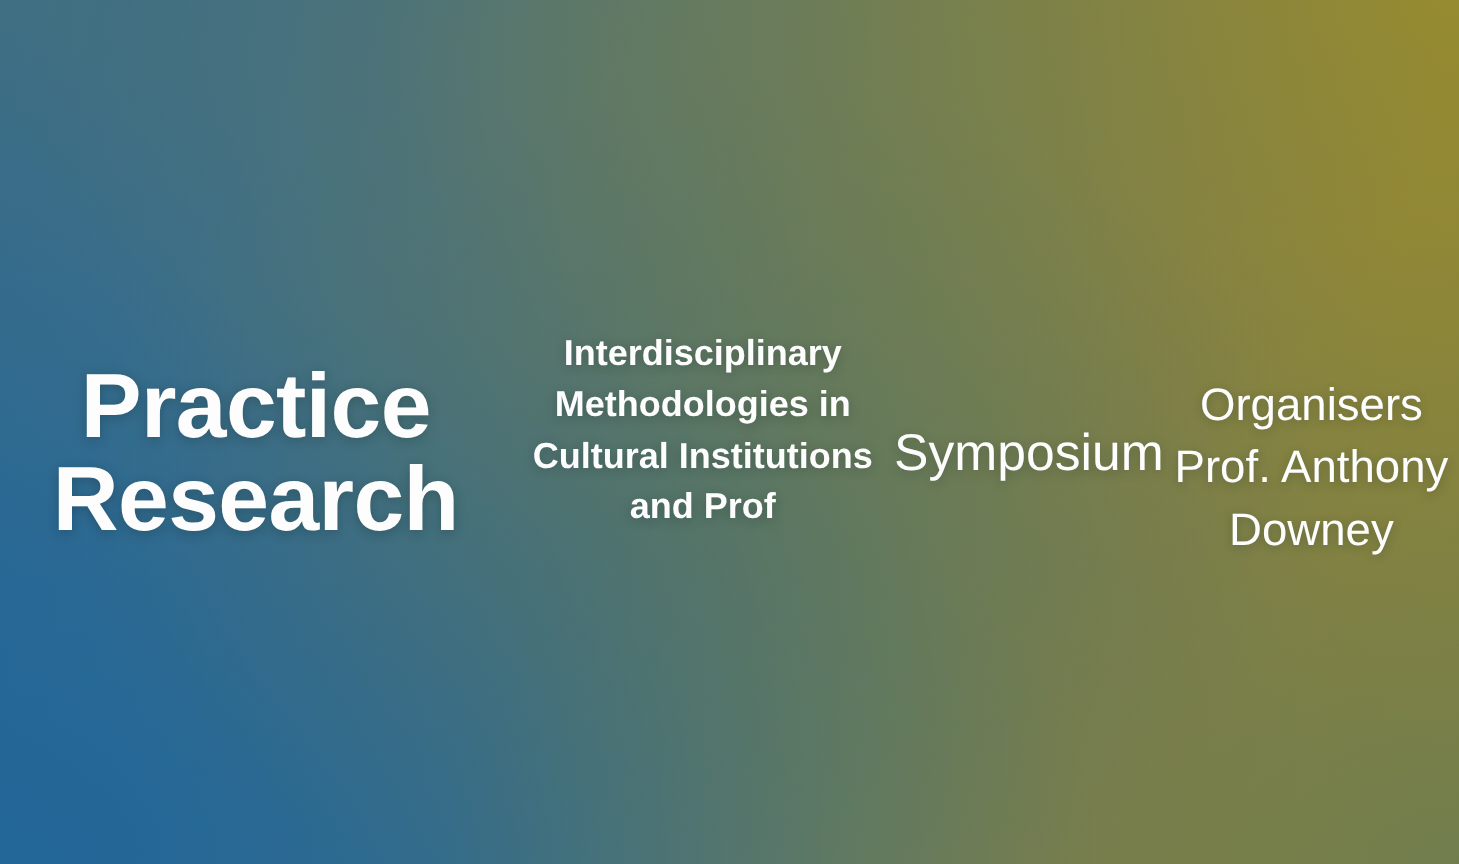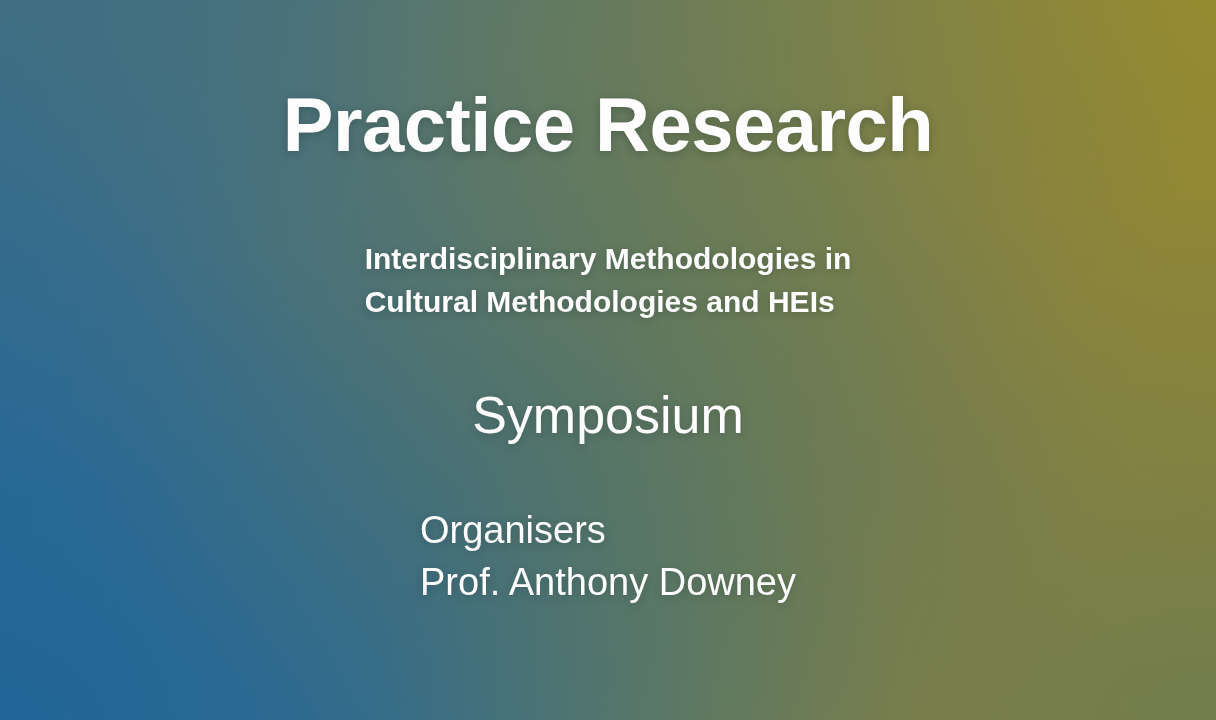--- a/index.html
+++ b/index.html
@@ -45,23 +45,23 @@
     background: radial-gradient(60% 70% at 47% 58%, rgba(84,112,95,0.45) 0%, rgba(84,112,95,0.0) 72%);
   }
 
   .content {
     position: relative;
     z-index: 2;
     width: 100%;
     height: 100%;
     box-sizing: border-box;
     display: flex;
-    flex-direction: column;
+    flex-direction: row;
     align-items: center;
-    text-align: left;
+    text-align: center;
     padding: 0;
   }
 
   .title {
     font-size: 76px;
     font-weight: bold;
     letter-spacing: -0.5px;
     line-height: 1.02;
     margin-top: 86px;
     text-shadow: 0 2px 10px rgba(20,40,40,0.30);
@@ -70,21 +70,21 @@
   .subtitle {
     font-size: 30px;
     font-weight: bold;
     line-height: 1.42;
     margin-top: 24px;
     max-width: 980px;
     text-shadow: 0 2px 9px rgba(20,40,40,0.28);
   }
 
   .event-type {
-    font-size: 52px;
+    font-size: 43px;
     font-weight: normal;
     line-height: 1.1;
     margin-top: 38px;
     text-shadow: 0 2px 9px rgba(20,40,40,0.26);
   }
 
   .organisers {
     margin-top: 60px;
     font-size: 38px;
     font-weight: normal;
@@ -105,21 +105,21 @@
   <div class="mesh mesh-d"></div>
   <div class="mesh mesh-e"></div>
   <div class="mesh mesh-f"></div>
 
   <div class="content">
 
     <h1 class="title">Practice Research</h1>
 
     <h2 class="subtitle">
       <span class="line">Interdisciplinary Methodologies in</span>
-      <span class="line">Cultural Methodologies and HEIs</span>
+      <span class="line">Cultural Institutions and Prof</span>
     </h2>
 
     <div class="event-type">Symposium</div>
 
     <div class="organisers">
       <span class="line">Organisers</span>
       <span class="line">Prof. Anthony Downey</span>
     </div>
 
   </div>

